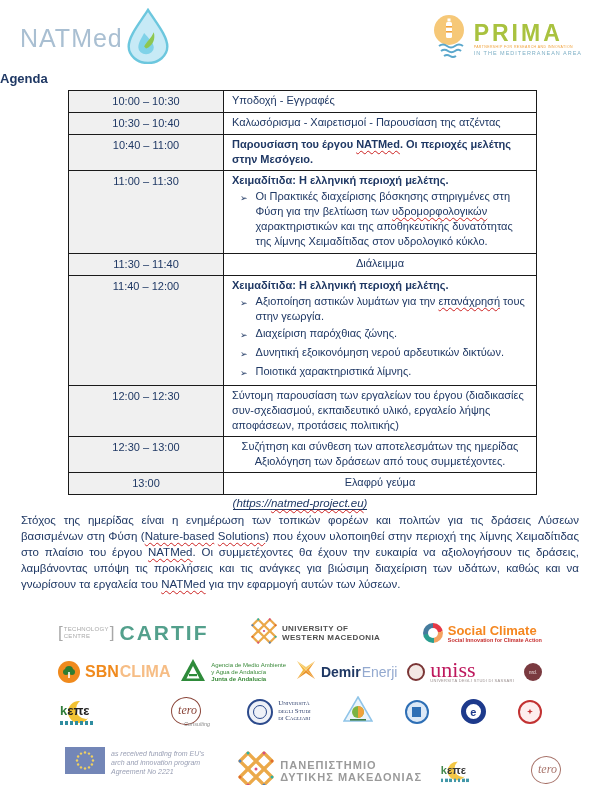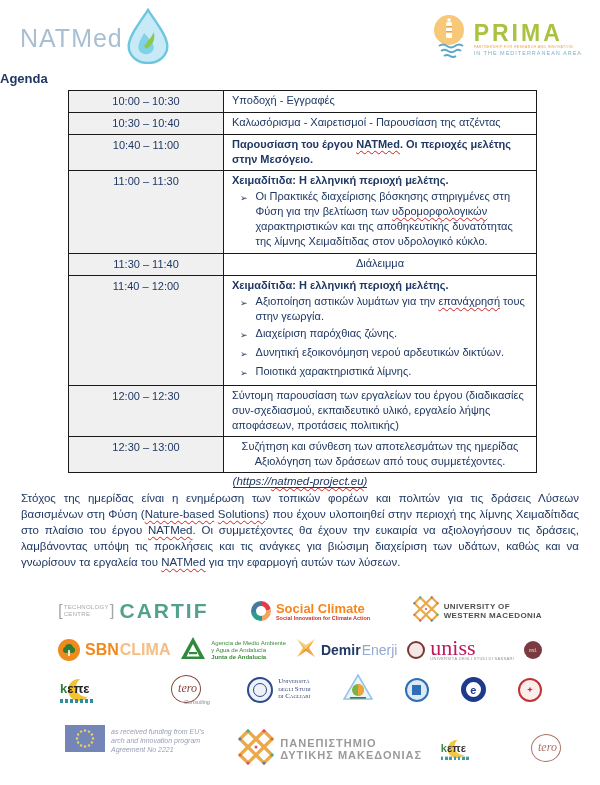--- a/index.html
+++ b/index.html
@@ -207,20 +207,24 @@
       <td class="time">12:00 – 12:30</td>
       <td class="sess">Σύντομη παρουσίαση των εργαλείων του έργου (διαδικασίες συν-σχεδιασμού, εκπαιδευτικό υλικό, εργαλείο λήψης αποφάσεων, προτάσεις πολιτικής)</td>
     </tr>
     <tr>
       <td class="time">12:30 – 13:00</td>
       <td class="sess center">
         <div>Συζήτηση και σύνθεση των αποτελεσμάτων της ημερίδας</div>
         <div>Αξιολόγηση των δράσεων από τους συμμετέχοντες.</div>
       </td>
     </tr>
+    <tr>
+      <td class="time">13:00</td>
+      <td class="sess center">Ελαφρύ γεύμα</td>
+    </tr>
   </tbody>
     </table>
 
   <div class="site-link">
     <span>(https://<span class="sq">natmed-project.eu</span>)</span>
   </div>
   <p class="desc">Στόχος της ημερίδας είναι η ενημέρωση των τοπικών φορέων και πολιτών για τις δράσεις Λύσεων βασισμένων στη Φύση (<span class="sq">Nature-based</span> <span class="sq">Solutions</span>) που έχουν υλοποιηθεί στην περιοχή της λίμνης Χειμαδίτιδας στο πλαίσιο του έργου <span class="sq">NATMed</span>. Οι συμμετέχοντες θα έχουν την ευκαιρία να αξιολογήσουν τις δράσεις, λαμβάνοντας υπόψη τις προκλήσεις και τις ανάγκες για βιώσιμη διαχείριση των υδάτων, καθώς και να γνωρίσουν τα εργαλεία του <span class="sq">NATMed</span> για την εφαρμογή αυτών των λύσεων.</p>
 
   <div class="partners">
     <div class="lrow">
@@ -229,33 +233,33 @@
           <span class="brk">[</span>
           <span class="bt">
             <span>TECHNOLOGY</span>
             <span>CENTRE</span>
           </span>
           <span class="brk">]</span>
         </div>
         <span class="cartif-name">CARTIF</span>
       </div>
       <div class="logo">
-        <span class="sc-ring"></span>
-        <div>
-          <div class="sc-name">Social Climate</div>
-          <div class="sc-sub">Social Innovation for Climate Action</div>
-        </div>
-      </div>
-      <div class="logo">
         <span><svg width="26" height="26" viewBox="0 0 36 36">
               <use href="#knot"></use>
             </svg></span>
         <div class="uwm-text">
           <div>UNIVERSITY OF</div>
           <div>WESTERN MACEDONIA</div>
+        </div>
+      </div>
+      <div class="logo">
+        <span class="sc-ring"></span>
+        <div>
+          <div class="sc-name">Social Climate</div>
+          <div class="sc-sub">Social Innovation for Climate Action</div>
         </div>
       </div>
     </div>
 
     <div class="lrow">
       <div class="logo">
         <span class="tree-circle">
           <svg width="14" height="14" viewBox="0 0 14 14">
             <circle cx="7" cy="5" r="4" fill="#2e7d32"></circle>
               <circle cx="4" cy="7" r="3" fill="#2e7d32"></circle>

